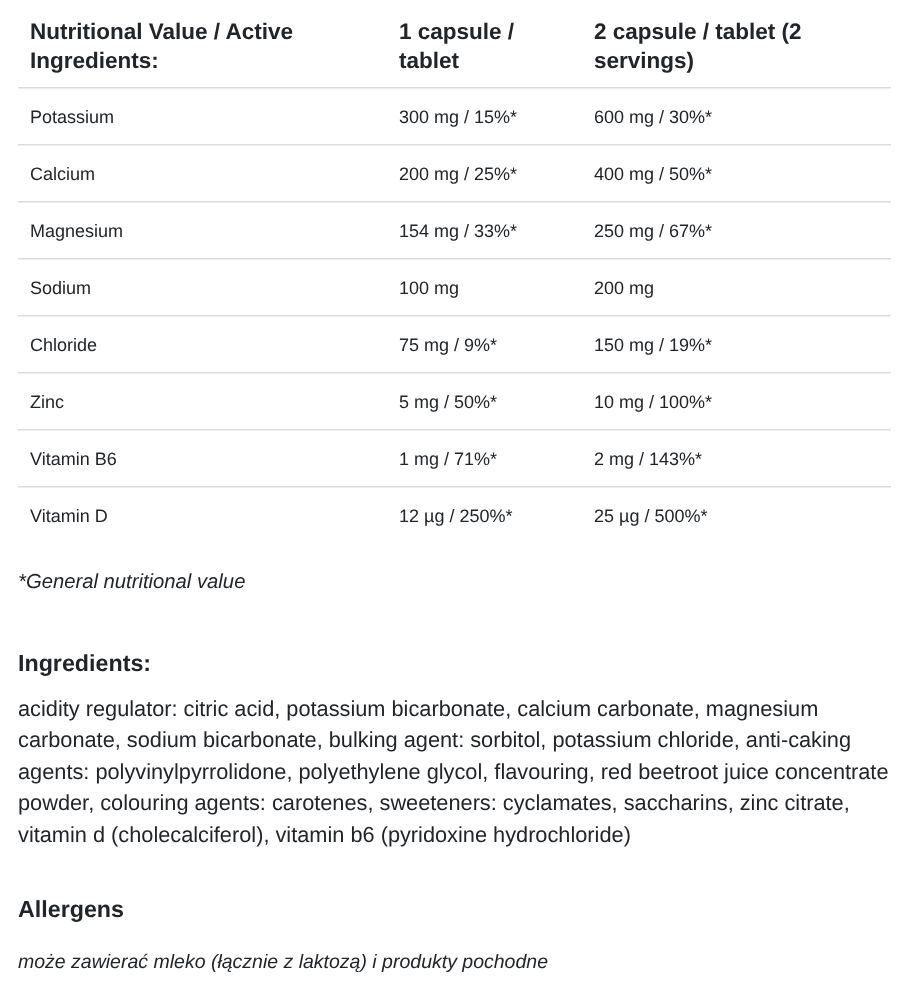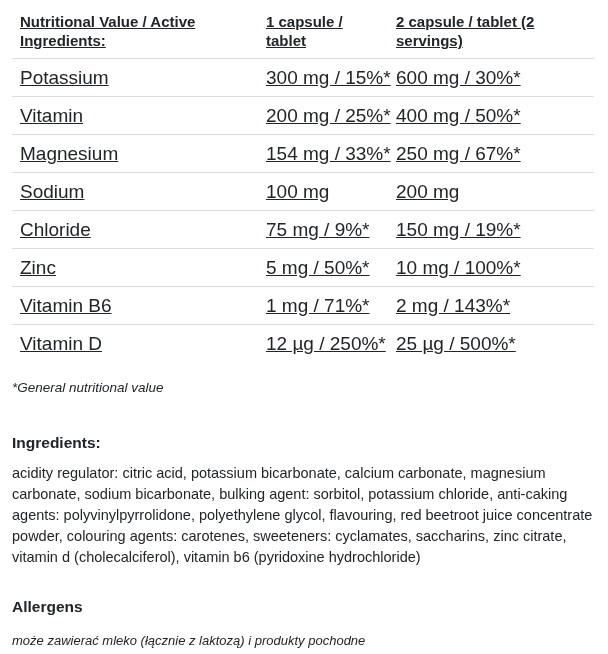--- a/index.html
+++ b/index.html
@@ -9,38 +9,37 @@
     color: #212529;
     font-family: "Liberation Sans", sans-serif;
     overflow: hidden;
   }
   .content { padding: 4px 12px 0 12px; }
 
   table.nutri {
     border-collapse: collapse;
     table-layout: fixed;
     width: 582px;
-    text-decoration: underline;
   }
   col.c1 { width: 246px; }
   col.c2 { width: 130px; }
   col.c3 { width: 206px; }
   th {
     text-align: left;
     font-size: 15px;
     font-weight: 700;
     line-height: 19px;
     vertical-align: top;
     padding: 8px 8px 8px 8px;
     border-bottom: 1px solid #dcdcdc;
   }
   th .clamp2 { display: block; max-width: 100px; }
   th .clamp3 { display: block; max-width: 160px; }
   td {
-    font-size: 19px;
+    font-size: 12px;
     line-height: 18px;
     padding: 9.5px 8px;
     border-bottom: 1px solid #dcdcdc;
     white-space: nowrap;
   }
   tbody tr:last-child td { border-bottom: none; }
 
   .footnote {
     margin: 18px 0 16px 0;
     font-style: italic;
@@ -89,21 +88,21 @@
           </th>
       </tr>
     </thead>
     <tbody>
       <tr>
         <td>Potassium</td>
         <td>300 mg / 15%*</td>
         <td>600 mg / 30%*</td>
       </tr>
       <tr>
-        <td>Vitamin</td>
+        <td>Calcium</td>
         <td>200 mg / 25%*</td>
         <td>400 mg / 50%*</td>
       </tr>
       <tr>
         <td>Magnesium</td>
         <td>154 mg / 33%*</td>
         <td>250 mg / 67%*</td>
       </tr>
       <tr>
         <td>Sodium</td>

